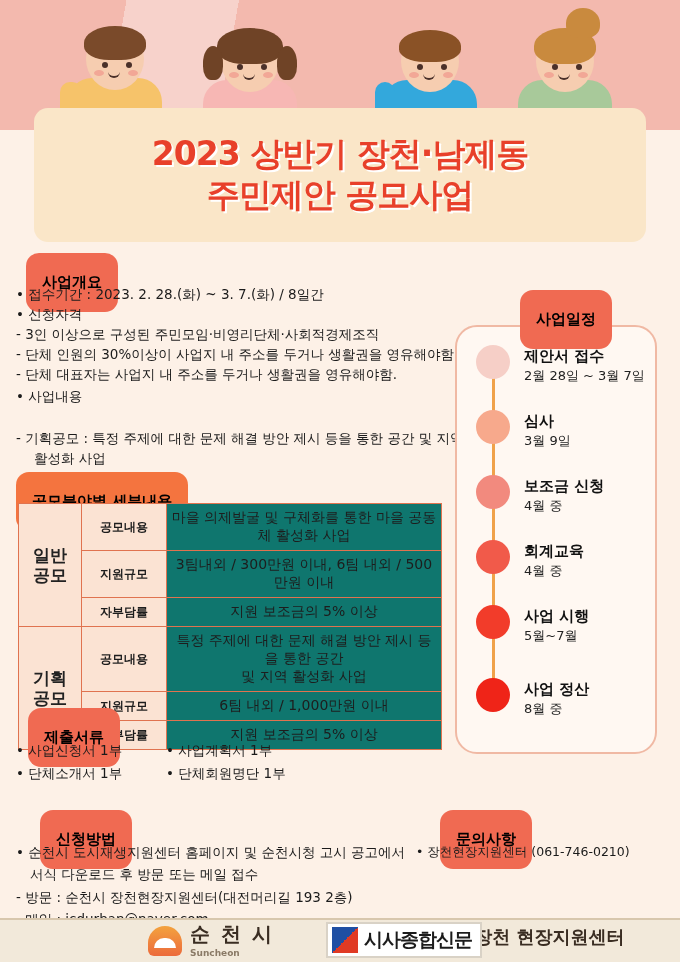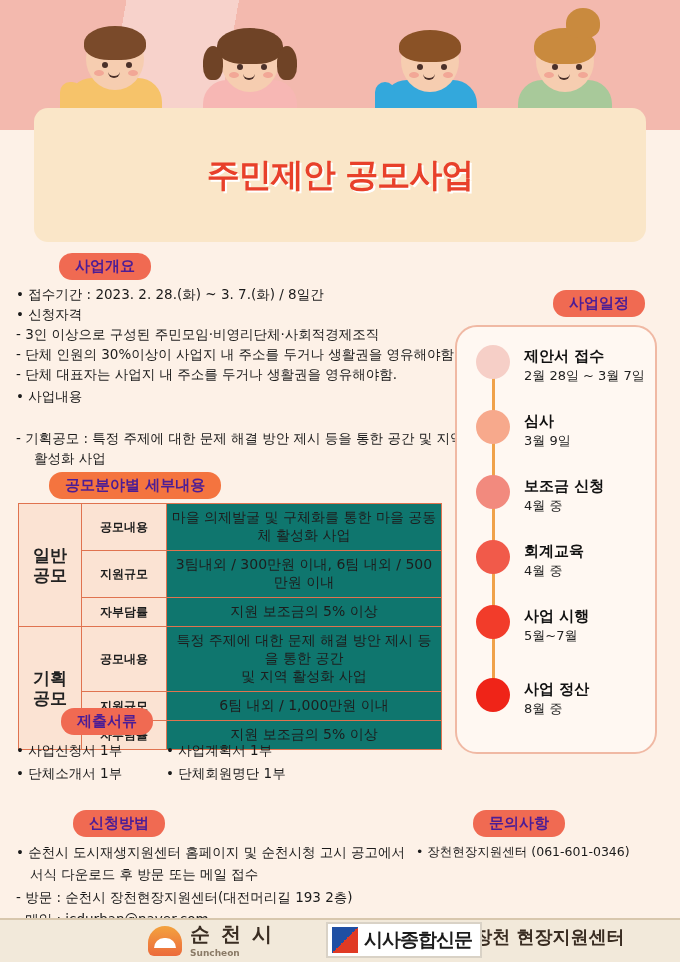--- a/index.html
+++ b/index.html
@@ -33,22 +33,22 @@
   }
   .title-card .t1,.title-card .t2{
     color:#e8402a;font-weight:bold;letter-spacing:-1px;
     text-shadow:2px 2px 0 #ffffff;
   }
   .title-card .t1{font-size:33px;line-height:40px;}
   .title-card .t2{font-size:33px;line-height:42px;}
 
   
   .pill{
-    position:absolute;background:#f06a52;color:#4c1d95;font-weight:bold;font-size:15px;
-    border-radius:13px;padding:4px 16px;text-align:center;white-space:nowrap;margin-left:33px;
+    position:absolute;background:#f06a52;color:#000000;font-weight:bold;font-size:15px;
+    border-radius:13px;padding:20px 16px;text-align:center;white-space:nowrap;
   }
   .pill.orange{background:#f4743f;}
 
   
   .txt{position:absolute;font-size:13.5px;color:#1b1b1b;line-height:20px;white-space:nowrap;}
 
   
   .tbl{position:absolute;left:18px;top:503px;width:424px;border-collapse:collapse;}
   .tbl td{border:1px solid #e0734f;font-size:14px;color:#1d1d1d;padding:5px 4px;text-align:center;background:#0f766e;}
   .tbl td.cat{background:#fbe3d3;font-weight:bold;font-size:17px;color:#222;width:54px;line-height:20px;}
@@ -125,20 +125,21 @@
       <div class="hair" style="left:56px;bottom:92px;width:34px;height:30px;background:#c98a3e;"></div>
       <div class="eye" style="left:42px;bottom:60px;"></div>
       <div class="eye" style="left:66px;bottom:60px;"></div>
       <div class="cheek" style="left:34px;bottom:52px;"></div>
       <div class="cheek" style="left:68px;bottom:52px;"></div>
       <div class="mouth" style="left:48px;bottom:50px;"></div>
     </div>
   </div>
 
   <div class="title-card">
+    <div class="t1">2023 상반기 장천·남제동</div>
     <div class="t2">주민제안 공모사업</div>
   </div>
 
   <div class="pill" style="left:26px;top:253px;">사업개요</div>
   <div class="txt" style="left:16px;top:284px;">• 접수기간 : 2023. 2. 28.(화) ~ 3. 7.(화) / 8일간</div>
   <div class="txt" style="left:16px;top:304px;">• 신청자격</div>
   <div class="txt" style="left:16px;top:324px;">- 3인 이상으로 구성된 주민모임·비영리단체·사회적경제조직</div>
   <div class="txt" style="left:16px;top:344px;">- 단체 인원의 30%이상이 사업지 내 주소를 두거나 생활권을 영유해야함</div>
   <div class="txt" style="left:16px;top:364px;">- 단체 대표자는 사업지 내 주소를 두거나 생활권을 영유해야함.</div>
   <div class="txt" style="left:16px;top:386px;">• 사업내용</div>
@@ -221,21 +222,21 @@
 
   <div class="dot" style="left:476px;top:605px;width:34px;height:34px;background:#f23c2a;"></div>
   <div class="tl-title" style="left:524px;top:607px;">사업 시행</div>
   <div class="tl-sub" style="left:524px;top:627px;">5월~7월</div>
 
   <div class="dot" style="left:476px;top:678px;width:34px;height:34px;background:#ef2418;"></div>
   <div class="tl-title" style="left:524px;top:680px;">사업 정산</div>
   <div class="tl-sub" style="left:524px;top:700px;">8월 중</div>
 
   <div class="pill" style="left:440px;top:810px;">문의사항</div>
-  <div class="txt" style="left:416px;top:842px;font-size:12.5px;">• 장천현장지원센터 (061-601-0346)</div>
+  <div class="txt" style="left:416px;top:842px;font-size:12.5px;">• 장천현장지원센터 (061-746-0210)</div>
 
   <div class="footer"></div>
   <div class="logo-sun"></div>
   <div class="foot-txt" style="left:190px;bottom:14px;font-size:20px;letter-spacing:2px;">순 천 시</div>
   <div class="foot-txt" style="left:190px;bottom:4px;font-size:9px;color:#8a7a66;">Suncheon</div>
   <div class="foot-txt" style="left:432px;bottom:13px;font-size:18px;">천시 장천 현장지원센터</div>
 
   <div class="news-badge">
     <div class="news-sq"></div>
     <div class="news-txt">시사종합신문</div>

